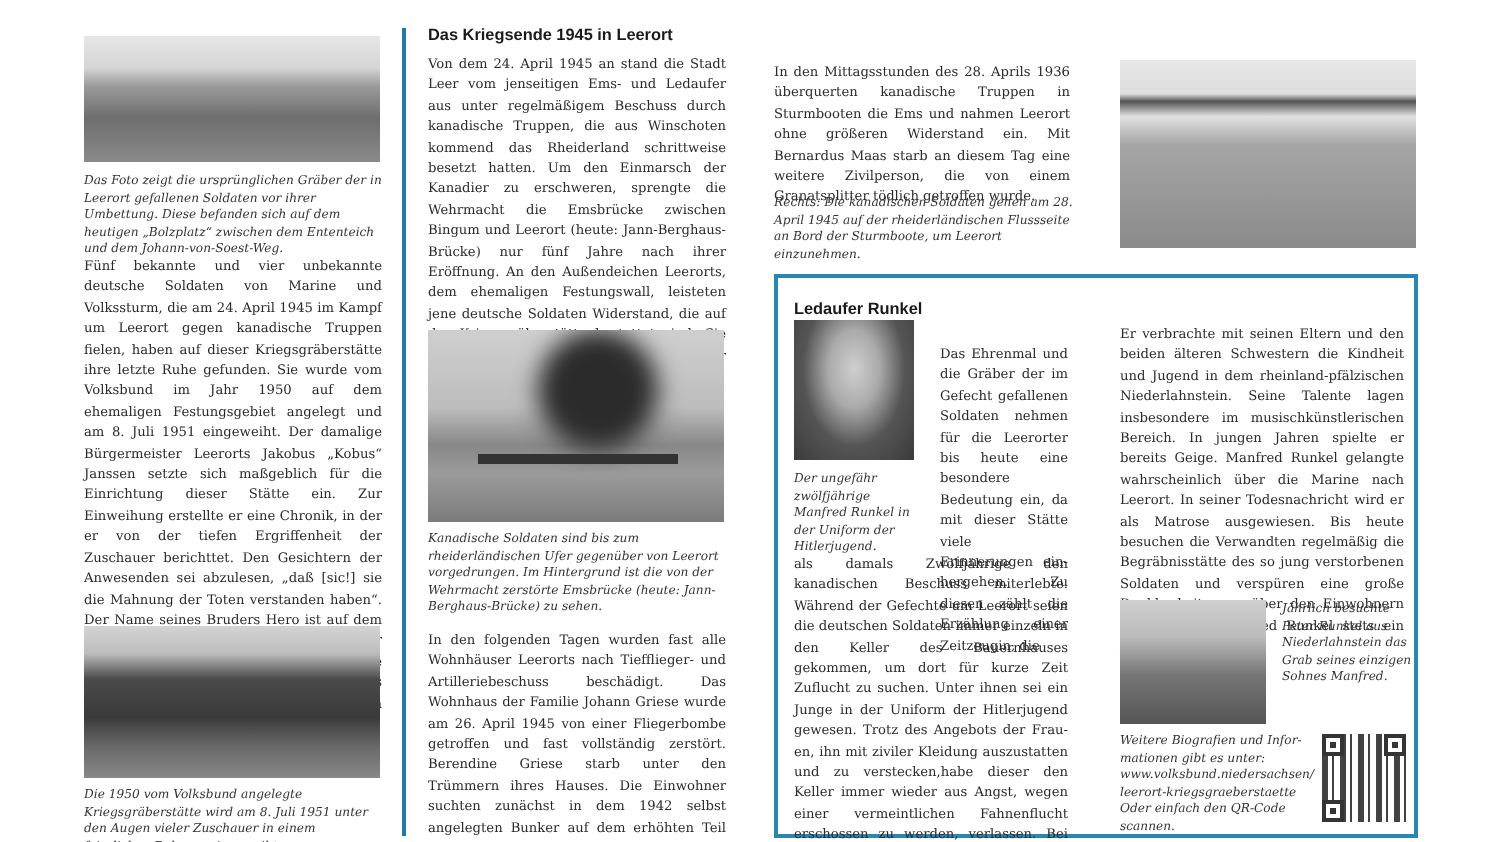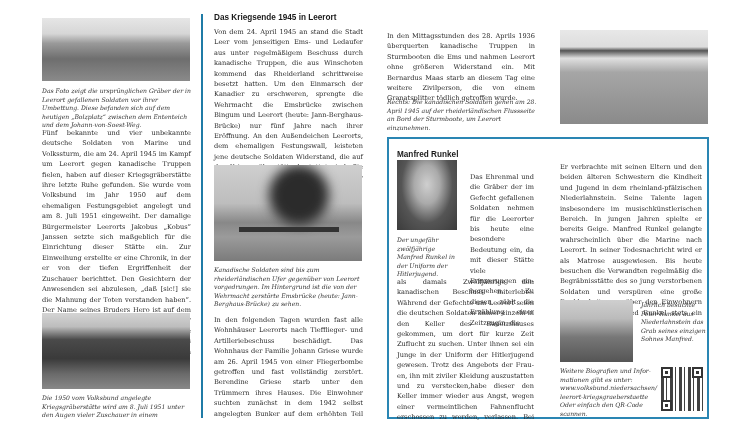--- a/index.html
+++ b/index.html
@@ -55,21 +55,21 @@
   <div style="position:absolute;left:25px;top:62px;width:100px;height:5px;background:#333;"></div>
 </div>
 <div class="abs caption" style="left:214px;top:266px;width:150px;">Kanadische Soldaten sind bis zum rheiderländischen Ufer gegenüber von Leerort vorgedrungen. Im Hintergrund ist die von der Wehrmacht zerstörte Emsbrücke (heute: Jann-Berghaus-Brücke) zu sehen.</div>
 <div class="abs body-text" style="left:214px;top:315px;width:149px;">In den folgenden Tagen wurden fast alle Wohnhäuser Leerorts nach Tiefflieger- und Artilleriebeschuss be­schädigt. Das Wohnhaus der Familie Johann Griese wurde am 26. April 1945 von einer Fliegerbombe ge­troffen und fast vollständig zerstört. Berendine Griese starb unter den Trümmern ihres Hauses. Die Einwoh­ner suchten zunächst in dem 1942 selbst angelegten Bunker auf dem erhöhten Teil des Sportplatzes an der „Ruh“ (heute: Spielplatz) Schutz, ehe sie wegen star­ker Erschütterungen infolge der Bombeneinschläge in den Keller eines Bauernhofes flüchteten.</div>
 
 <div class="abs body-text" style="left:387px;top:31px;width:148px;">In den Mittagsstunden des 28. Aprils 1936 überquer­ten kanadische Truppen in Sturmbooten die Ems und nahmen Leerort ohne größeren Widerstand ein. Mit Bernardus Maas starb an diesem Tag eine weite­re Zivilperson, die von einem Granatsplitter tödlich getroffen wurde.</div>
 <div class="abs caption" style="left:387px;top:98px;width:150px;">Rechts: Die kanadischen Soldaten gehen am 28. April 1945 auf der rheiderländischen Flussseite an Bord der Sturm­boote, um Leerort einzunehmen.</div>
 <div class="abs photo" id="ph-boats"></div>
 
 <div class="abs box" style="left:387px;top:137px;width:322px;height:282px;"></div>
-<div class="abs heading" style="left:397px;top:150px;">Manfred Runkel</div>
+<div class="abs heading" style="left:397px;top:150px;">Ledaufer Runkel</div>
 <div class="abs photo" id="ph-boy"></div>
 <div class="abs caption" style="left:397px;top:236px;width:66px;">Der ungefähr zwölfjähri­ge Manfred Runkel in der Uniform der Hitlerjugend.</div>
 <div class="abs body-text" style="left:470px;top:162px;width:64px;margin-top:10px;">Das Ehrenmal und die Gräber der im Gefecht gefallenen Soldaten nehmen für die Leeror­ter bis heute eine besonde­re Bedeutung ein, da mit dieser Stätte vie­le Erinnerungen ein­hergehen. Zu diesen zählt die Erzählung einer Zeitzeugin, die</div>
 <div class="abs body-text" style="left:397px;top:277px;width:137px;">als damals Zwölfjährige den kanadischen Be­schuss miterlebte. Während der Gefechte um Leerort seien die deutschen Soldaten immer ein­zeln in den Keller des Bauernhauses gekommen, um dort für kurze Zeit Zuflucht zu suchen. Unter ihnen sei ein Junge in der Uniform der Hitler­jugend gewesen. Trotz des Angebots der Frau­en, ihn mit ziviler Kleidung auszustatten und zu verstecken,habe dieser den Keller immer wieder aus Angst, wegen einer vermeintlichen Fahnen­flucht erschossen zu werden, verlassen. Bei dem Jungen könnte es sich um Manfred Runkel han­deln, der sechzehnjährig in Leerort fiel und hier begraben wurde.</div>
 <div class="abs body-text" style="left:560px;top:162px;width:142px;">Er verbrachte mit seinen Eltern und den beiden älteren Schwestern die Kindheit und Jugend in dem rheinland-pfälzischen Niederlahnstein. Seine Talente lagen insbesondere im musisch­künstlerischen Bereich. In jungen Jahren spielte er bereits Geige. Manfred Runkel gelangte wahr­scheinlich über die Marine nach Leerort. In seiner Todesnachricht wird er als Matrose ausgewiesen. Bis heute besuchen die Verwandten regelmäßig die Begräbnisstätte des so jung verstorbenen Soldaten und verspüren eine große Dankbar­keit gegenüber den Einwohnern Leerorts, die Manfred Runkel stets ein Andenken bewahren.</div>
 <div class="abs photo" id="ph-father"></div>
 <div class="abs caption" style="left:641px;top:301px;width:66px;">Jährlich besuchte Peter Runkel aus Niederlahnstein das Grab seines ein­zigen Sohnes Manfred.</div>
 <div class="abs caption" style="left:560px;top:367px;width:96px;">Weitere Biografien und Infor­mationen gibt es unter: www.volksbund.niedersachsen/ leerort-kriegsgraeberstaette Oder einfach den QR-Code scannen.</div>
 <div class="abs" id="qr">
   <div class="qr-finder" style="left:0;top:0;"></div>

